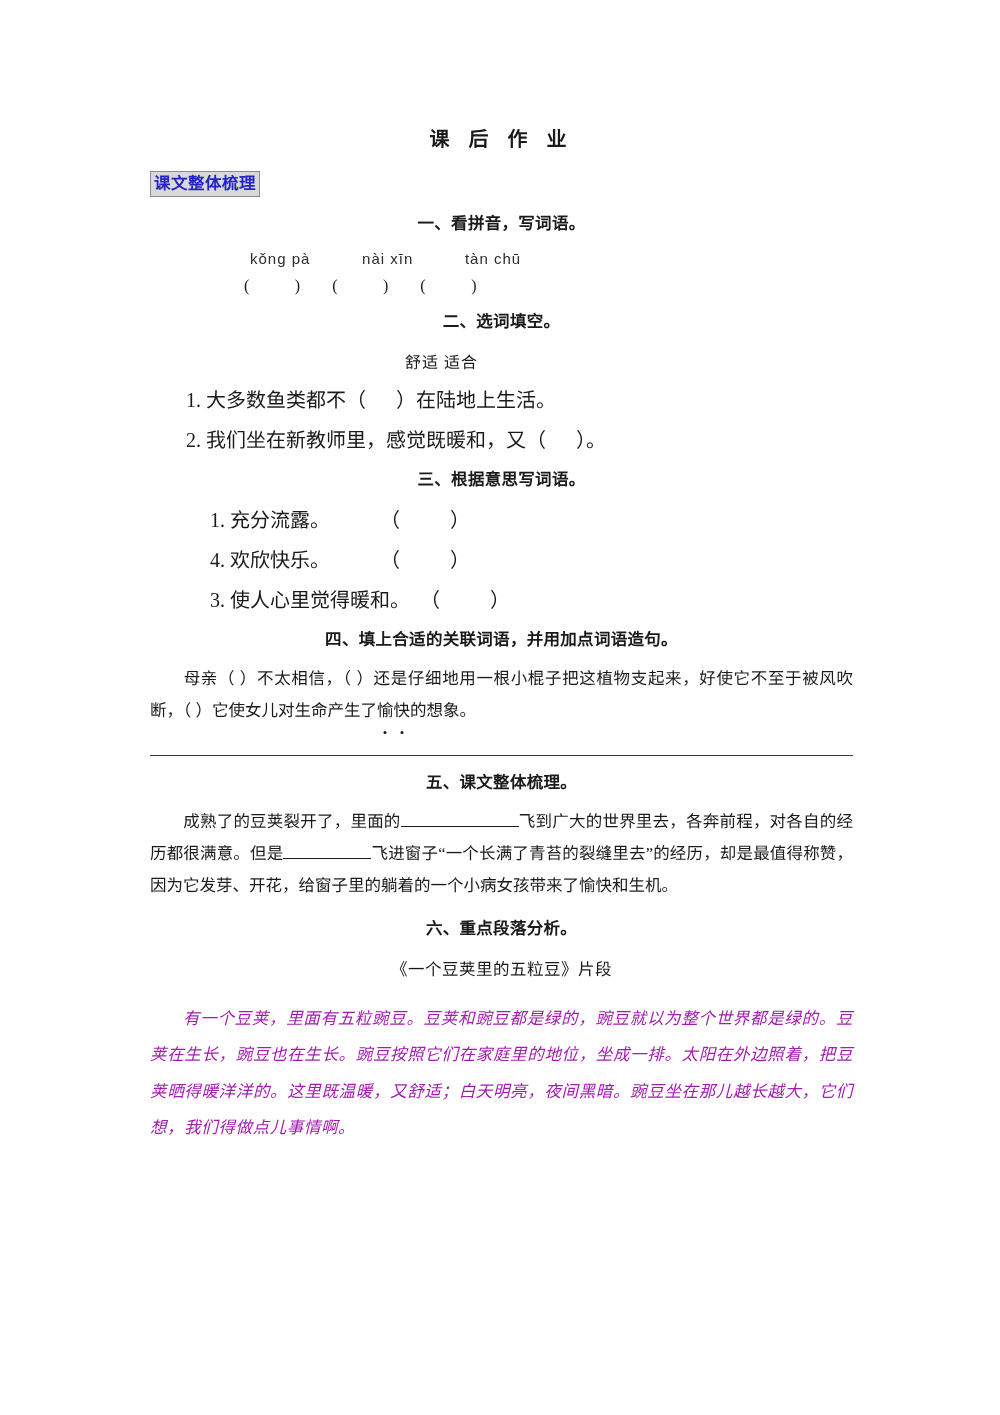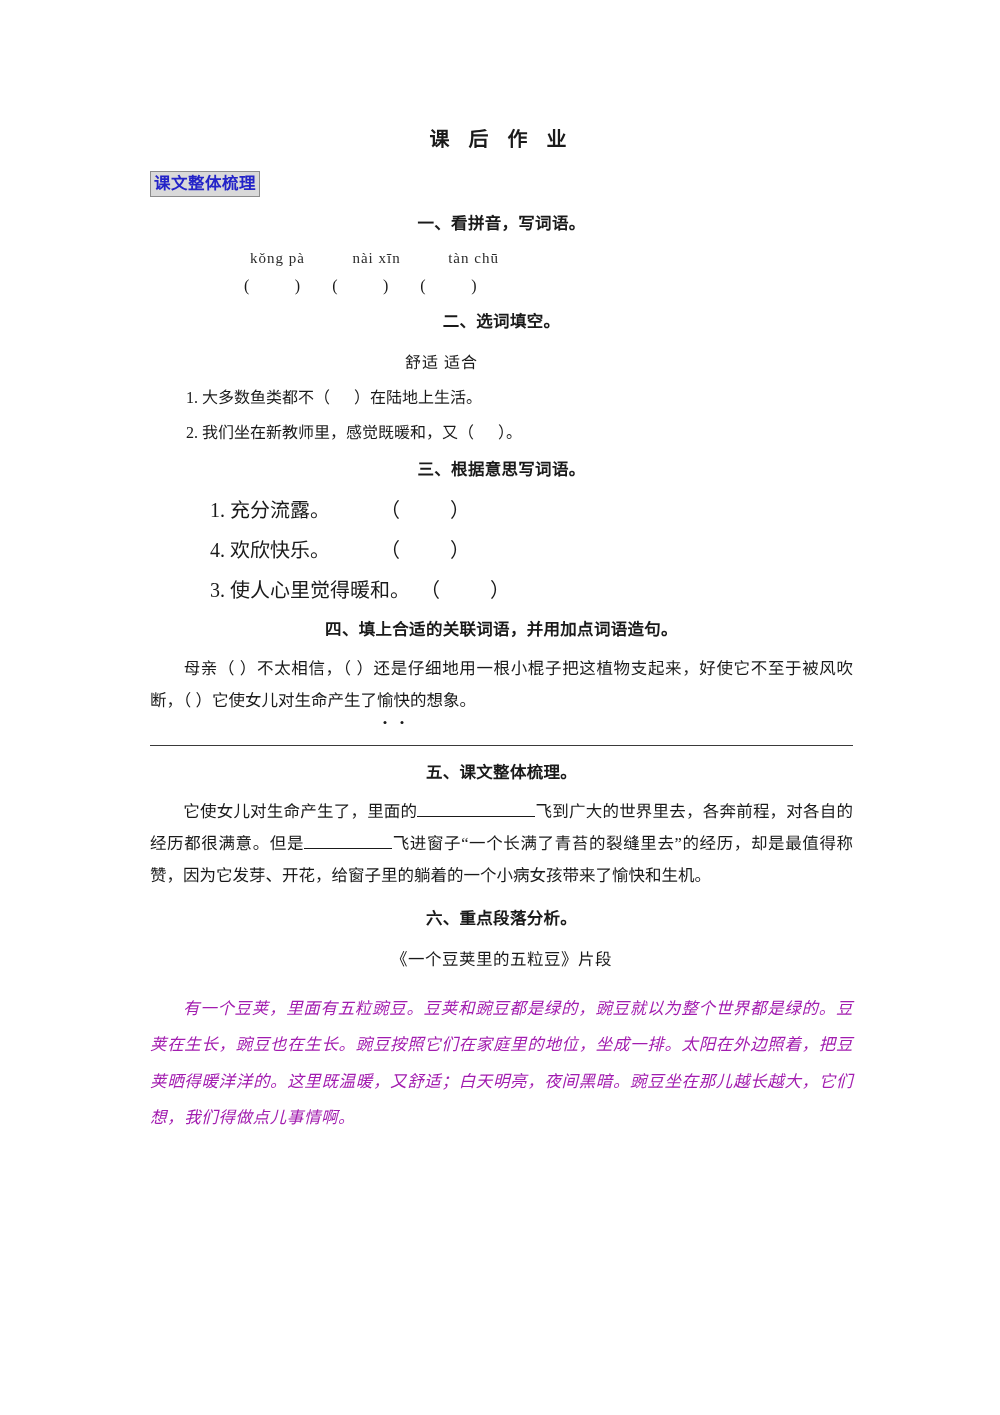--- a/index.html
+++ b/index.html
@@ -64,21 +64,21 @@
     font-size: 16.5px;
     font-weight: bold;
     margin-top: 15px;
     line-height: 1.5;
     letter-spacing: 0.3px;
     text-align: center;
   }
 
   .pinyin-row {
     font-size: 15px;
-    font-family: Liberation Serif, serif;
+    font-family: Liberation Sans, sans-serif;
     letter-spacing: 1px;
     color: #2b2b2b;
     white-space: pre;
     padding-left: 100px;
     margin-top: 14px;
   }
 
   .paren-row {
     font-size: 16px;
     white-space: pre;
@@ -89,21 +89,21 @@
 
   .word-bank {
     text-align: center;
     font-size: 16px;
     margin-top: 14px;
     letter-spacing: 1px;
     padding-right: 120px;
   }
 
   .sub-item {
-    font-size: 16px;
+    font-size: 20px;
     margin-top: 11px;
     white-space: pre;
     padding-left: 36px;
   }
 
   .meaning-item {
     font-size: 20px;
     margin-top: 11px;
     white-space: pre;
     padding-left: 60px;
@@ -199,20 +199,20 @@
     <div class="meaning-item">4. 欢欣快乐。          （          ）</div>
     <div class="meaning-item">3. 使人心里觉得暖和。  （          ）</div>
 
     <div class="q-heading">四、填上合适的关联词语，并用加点词语造句。</div>
     <div class="para"><span class="first-indent"></span><span>母亲（        ）不太相信，（        ）还是仔细地用一根小棍子把这植物支起来，好使它不至于被风吹断，（        ）它使女儿对生命产生了</span><span class="dotted">愉</span><span class="dotted">快</span><span>的想象。</span></div>
 
     <hr class="divider">
 
 
     <div class="q-heading">五、课文整体梳理。</div>
-    <div class="para"><span class="first-indent"></span><span>它使女儿对生命产生了，里面的</span><span class="blank-ul blank-long"></span><span>飞到广大的世界里去，各奔前程，对各自的经历都很满意。但是</span><span class="blank-ul blank-short"></span><span>飞进窗子“一个长满了青苔的裂缝里去”的经历，却是最值得称赞，因为它发芽、开花，给窗子里的躺着的一个小病女孩带来了愉快和生机。</span></div>
+    <div class="para"><span class="first-indent"></span><span>成熟了的豆荚裂开了，里面的</span><span class="blank-ul blank-long"></span><span>飞到广大的世界里去，各奔前程，对各自的经历都很满意。但是</span><span class="blank-ul blank-short"></span><span>飞进窗子“一个长满了青苔的裂缝里去”的经历，却是最值得称赞，因为它发芽、开花，给窗子里的躺着的一个小病女孩带来了愉快和生机。</span></div>
 
     <div class="q-heading">六、重点段落分析。</div>
     <div class="excerpt-title">《一个豆荚里的五粒豆》片段</div>
     <div class="excerpt-body"><span class="first-indent"></span><span>有一个豆荚，里面有五粒豌豆。豆荚和豌豆都是绿的，豌豆就以为整个世界都是绿的。豆荚在生长，豌豆也在生长。豌豆按照它们在家庭里的地位，坐成一排。太阳在外边照着，把豆荚晒得暖洋洋的。这里既温暖，又舒适；白天明亮，夜间黑暗。豌豆坐在那儿越长越大，它们想，我们得做点儿事情啊。</span></div>
 
   </div>
 </div>
 
 </body></html>

